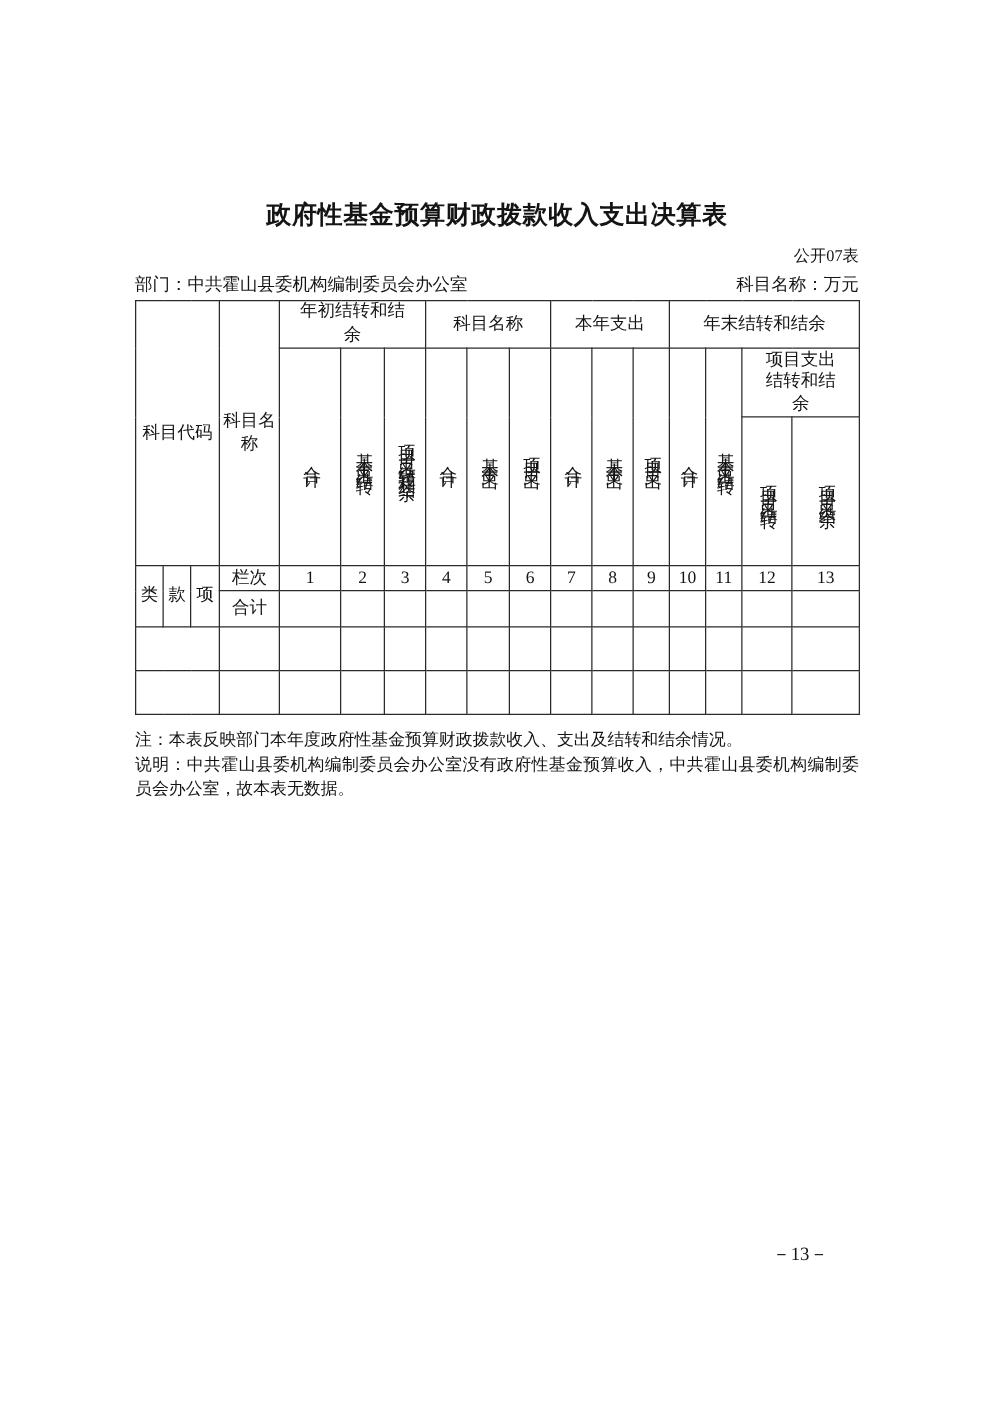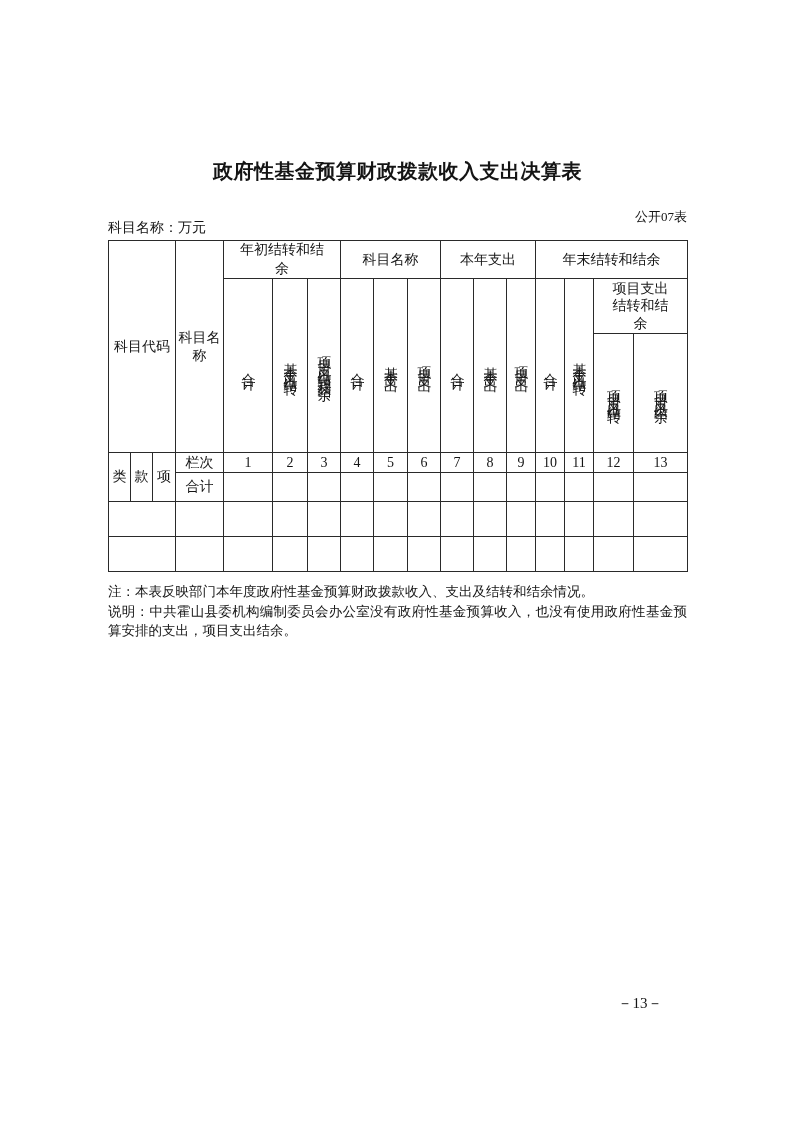--- a/index.html
+++ b/index.html
@@ -31,21 +31,20 @@
     font-size: 20px;
     letter-spacing: 0.5px;
     white-space: nowrap;
     margin-top: 12px;
   }
   .form-no {
     position: absolute;
     top: 196px;
     right: 0;
     font-size: 13px;
-    margin-top: 12px;
   }
   .meta-row {
     position: absolute;
     top: 219px;
     left: 0;
     width: 100%;
     display: flex;
     justify-content: space-between;
     font-size: 14px;
   }
@@ -105,20 +104,21 @@
 <body>
 
 <div class="page">
   <div class="content">
 
     <div class="doc-title">政府性基金预算财政拨款收入支出决算表</div>
 
     <div class="form-no">公开07表</div>
 
     <div class="meta-row">
+      <span>部门：中共霍山县委机构编制委员会办公室</span>
       <span>科目名称：万元</span>
     </div>
 
     <table class="budget">
       <colgroup>
         <col style="width:22px">
           <col style="width:22px">
           <col style="width:23px">
         <col style="width:48px">
         <col style="width:49px">
@@ -236,18 +236,18 @@
         <td></td>
         <td></td>
         <td></td>
         <td></td>
       </tr>
     </tbody>
       </table>
 
     <div class="notes">
       <div>注：本表反映部门本年度政府性基金预算财政拨款收入、支出及结转和结余情况。</div>
-      <div>说明：中共霍山县委机构编制委员会办公室没有政府性基金预算收入，也没有使用政府性基金预算安排的支出，项目支出结余。</div>
+      <div>说明：中共霍山县委机构编制委员会办公室没有政府性基金预算收入，中共霍山县委机构编制委员会办公室，故本表无数据。</div>
     </div>
 
     <div class="page-num">－13－</div>
   </div>
 </div>
 
 </body></html>

